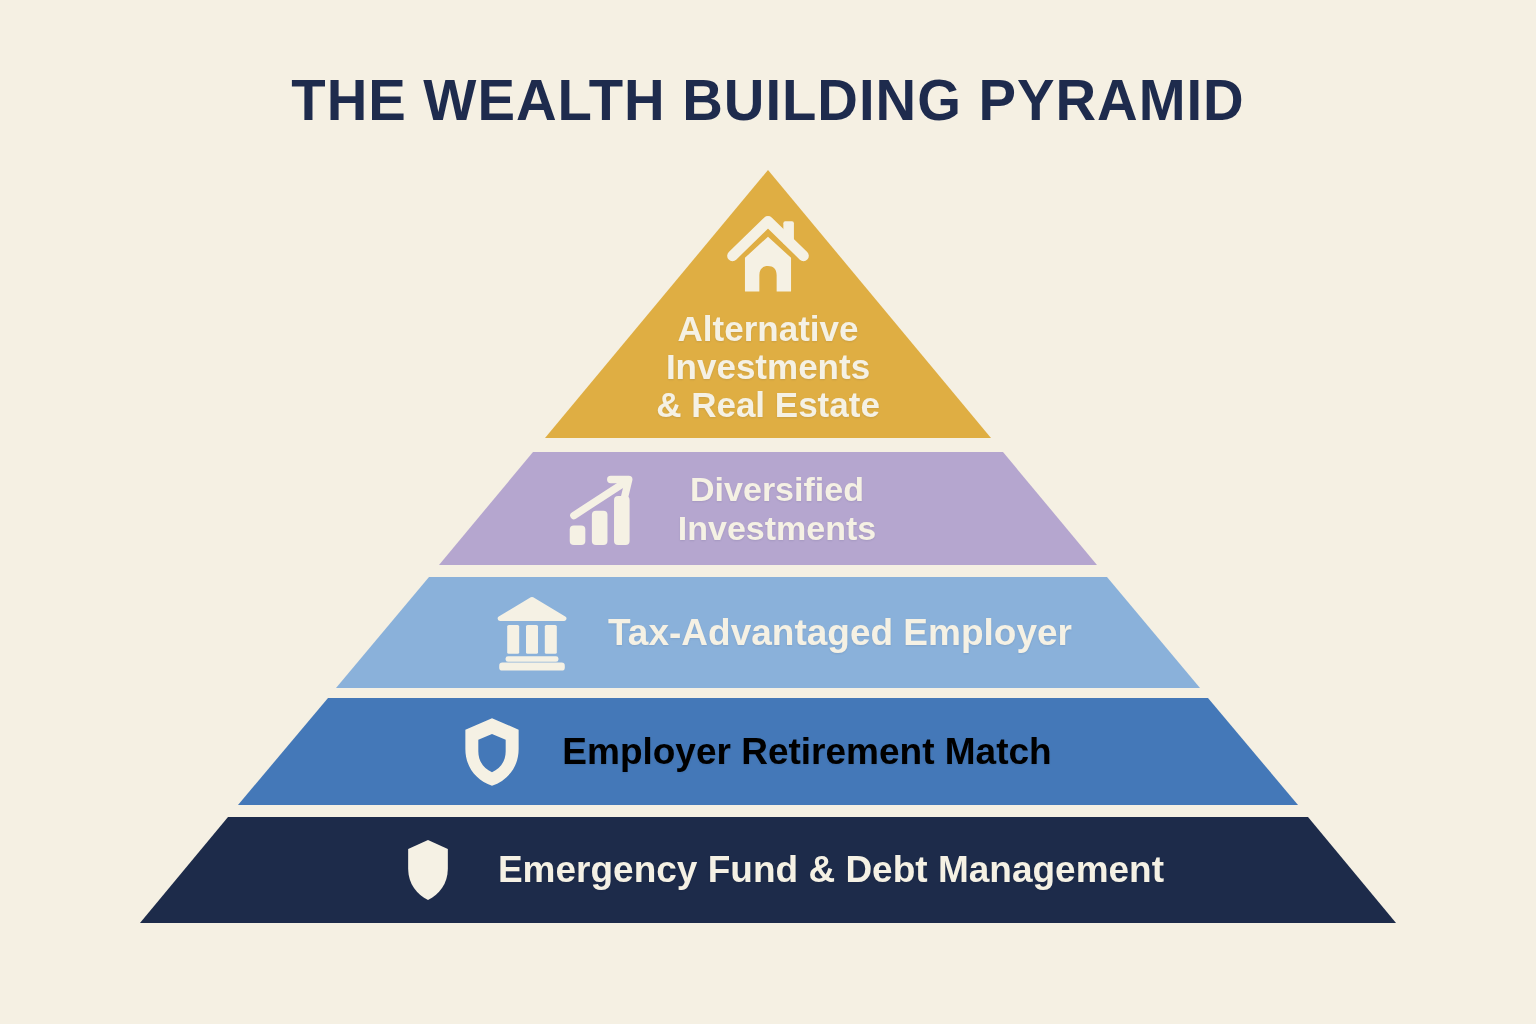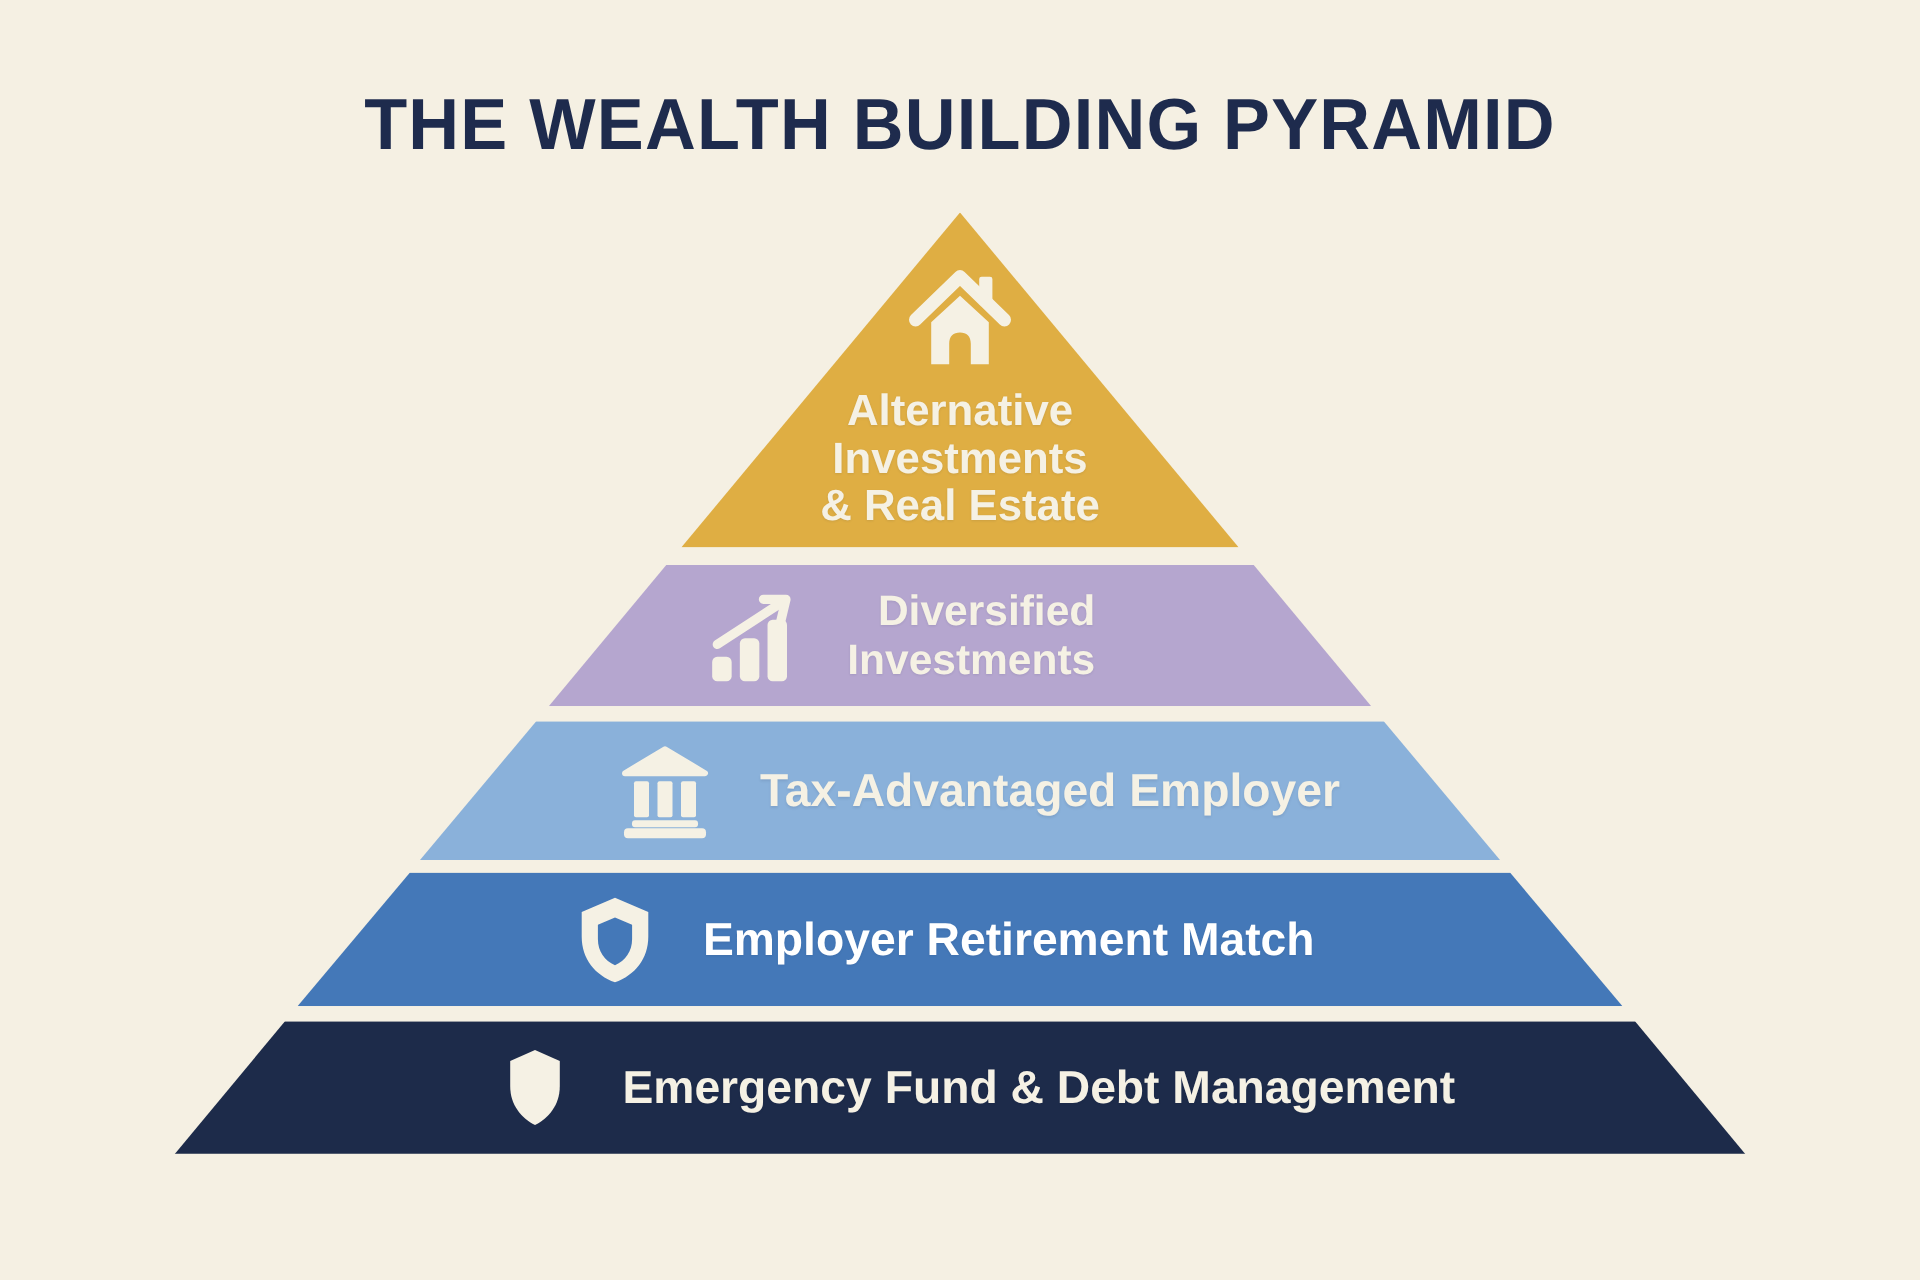--- a/index.html
+++ b/index.html
@@ -47,21 +47,21 @@
   .tier-3 .tier-group { gap: 36px; transform: translateX(14px); }
   .tier-4 .tier-group { gap: 34px; transform: translateX(-14px); }
   .tier-5 .tier-group { gap: 38px; transform: translateX(12px); }
 
   .tier-label {
     font-weight: 700;
     white-space: pre-line;
     text-shadow: 0 1px 2px rgba(30,40,70,0.10);
   }
   .tier-1 .tier-label { font-size: 35px; line-height: 1.09; text-align: center; }
-  .tier-2 .tier-label { font-size: 34px; line-height: 1.12; text-align: right; }
+  .tier-2 .tier-label { font-size: 34px; line-height: 1.12; text-align: center; }
   .tier-3 .tier-label { font-size: 37px; }
   .tier-4 .tier-label { font-size: 37px; }
   .tier-5 .tier-label { font-size: 37px; }
 
   .tier-icon { flex: 0 0 auto; display: block; color: #F5F1E4; }
   .tier-1 .tier-icon { margin-bottom: 12px; }
 </style>
 </head>
 <body style="background: rgb(245, 240, 227);">
 
@@ -101,21 +101,21 @@
         <rect x="19" y="38" width="15" height="36" rx="2"></rect>
         <rect x="42.5" y="38" width="15" height="36" rx="2"></rect>
         <rect x="66" y="38" width="15" height="36" rx="2"></rect>
         <rect x="17" y="77" width="66" height="7" rx="3"></rect>
         <rect x="9" y="85" width="82" height="10" rx="4"></rect>
       </svg>
       <div class="tier-label">Tax-Advantaged Employer</div>
     </div>
   </div>
 
-  <div class="tier tier-4" style="background: rgb(68, 120, 184); color: #ffffff;">
+  <div class="tier tier-4" style="background: rgb(68, 120, 184); color: #000000;">
     <div class="tier-group">
       <svg class="tier-icon" width="72" height="82" viewBox="0 0 100 100" fill="currentColor">
         <path fill-rule="evenodd" d="M50 3 L87 19 L87 46 C87 71 72 89 50 97 C28 89 13 71 13 46 L13 19 Z
                  M50 25 L69 33 L69 49 C69 63 61.5 73 50 78 C38.5 73 31 63 31 49 L31 33 Z"></path>
       </svg>
       <div class="tier-label">Employer Retirement Match</div>
     </div>
   </div>
 
   <div class="tier tier-5" style="background: rgb(29, 43, 74); color: rgb(245, 241, 228);">

